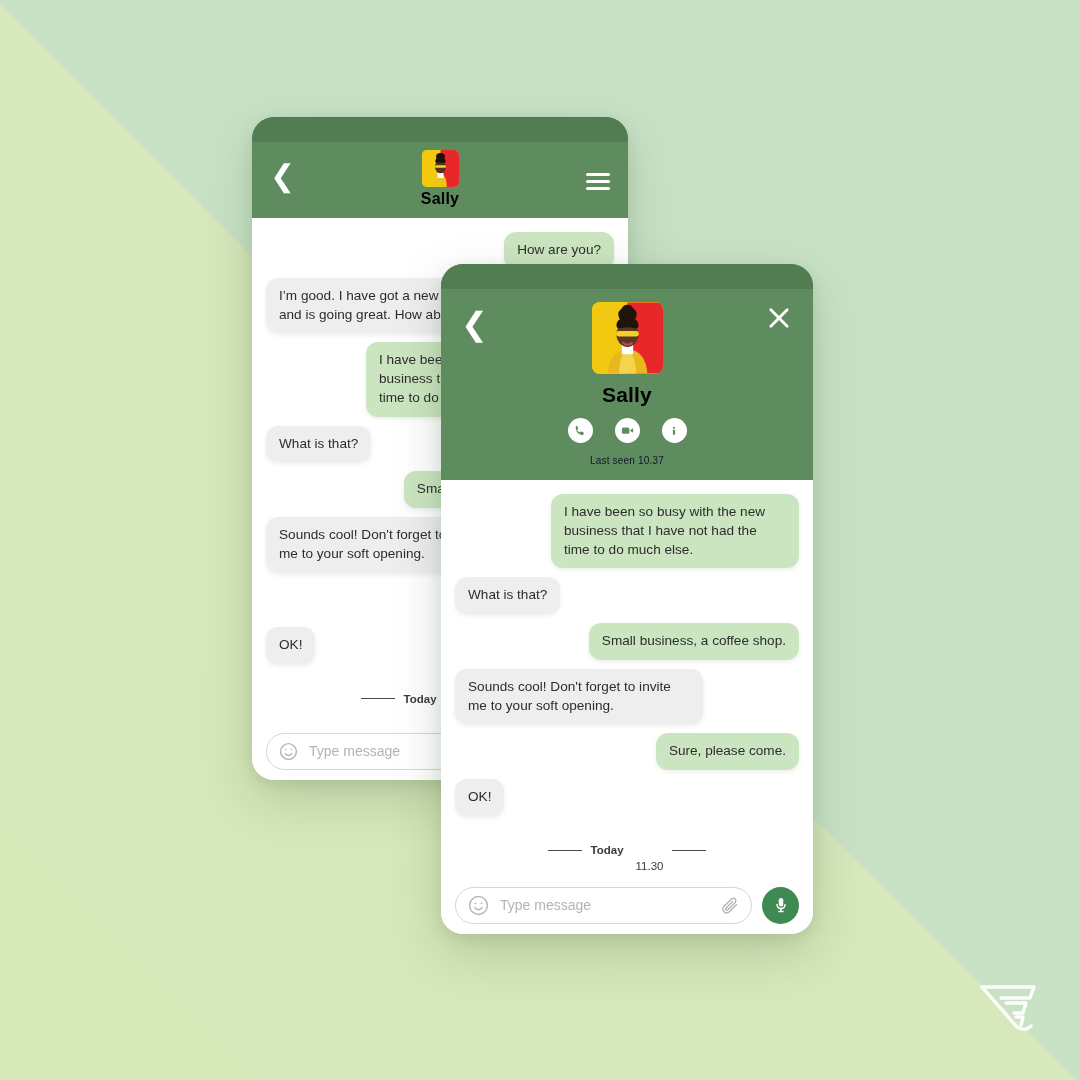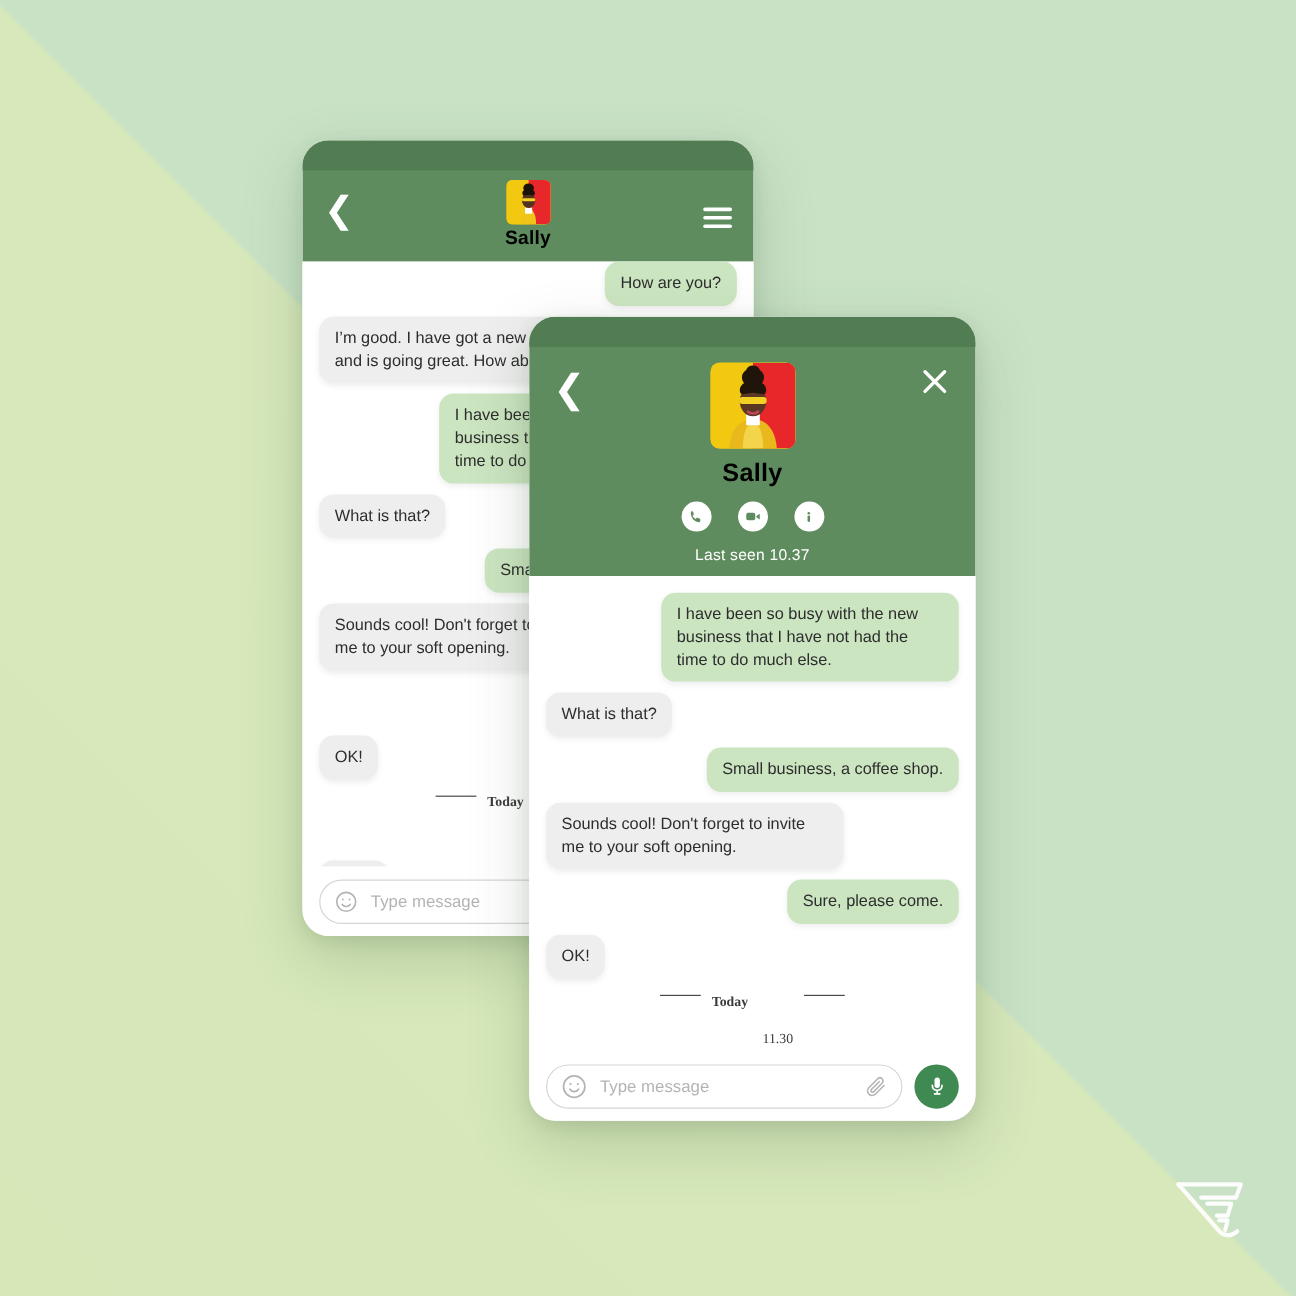--- a/index.html
+++ b/index.html
@@ -162,59 +162,59 @@
     background: #ffffff;
     display: flex;
     align-items: center;
     justify-content: center;
     color: #5f8c5f;
   }
   .action-btn svg { display: block; }
 
   .last-seen {
     margin-top: 12px;
-    color: #ffffff;
-    font-size: 13px;
+    color: #0f172a;
+    font-size: 10px;
     letter-spacing: .2px;
   }
 
   
   .chat-body {
     position: relative;
     background: #ffffff;
     padding: 0 14px;
     overflow: hidden;
   }
-  .back .chat-body { height: 507px; padding-top: 0; }
+  .back .chat-body { height: 507px; padding-top: 14px; }
   .front .chat-body { height: 397px; padding-top: 14px; }
 
   .row { display: flex; margin-bottom: 9px; }
   .row.left  { justify-content: flex-start; }
   .row.right { justify-content: flex-end; }
 
   .bubble {
     border-radius: 12px;
     padding: 9px 13px;
     font-size: 13.6px;
     line-height: 1.38;
     color: #2d2d2d;
     max-width: 248px;
     box-shadow: 0 2px 5px rgba(0,0,0,0.07);
   }
   .bubble.in  { background: #eeeeee; }
   .bubble.out { background: #cbe5c0; }
 
   .divider {
     display: flex;
+    align-items: center;
     justify-content: center;
     gap: 9px;
     margin: 13px 0 11px;
     font-size: 11.5px;
     color: #3a3a3a;
-    font-family: Liberation Serif, serif;
   }
   .divider .line {
     width: 34px;
     height: 1.4px;
     background: #4a4a4a;
   }
   .divider .day { font-weight: 700; }
   .divider .time { font-weight: 400; margin-left: 3px; margin-top: 31px; }
 
   

